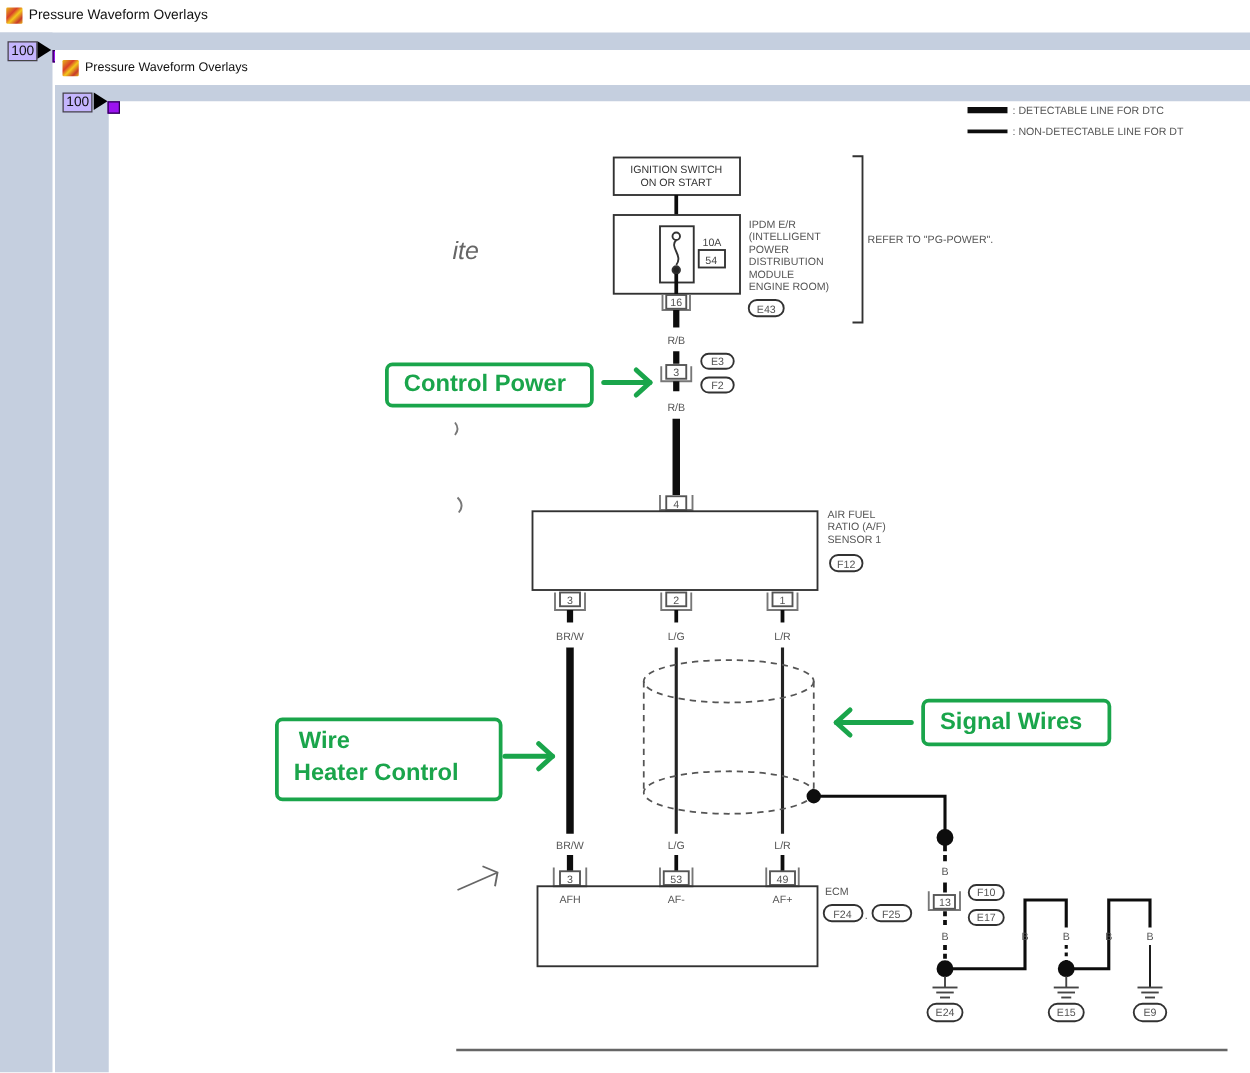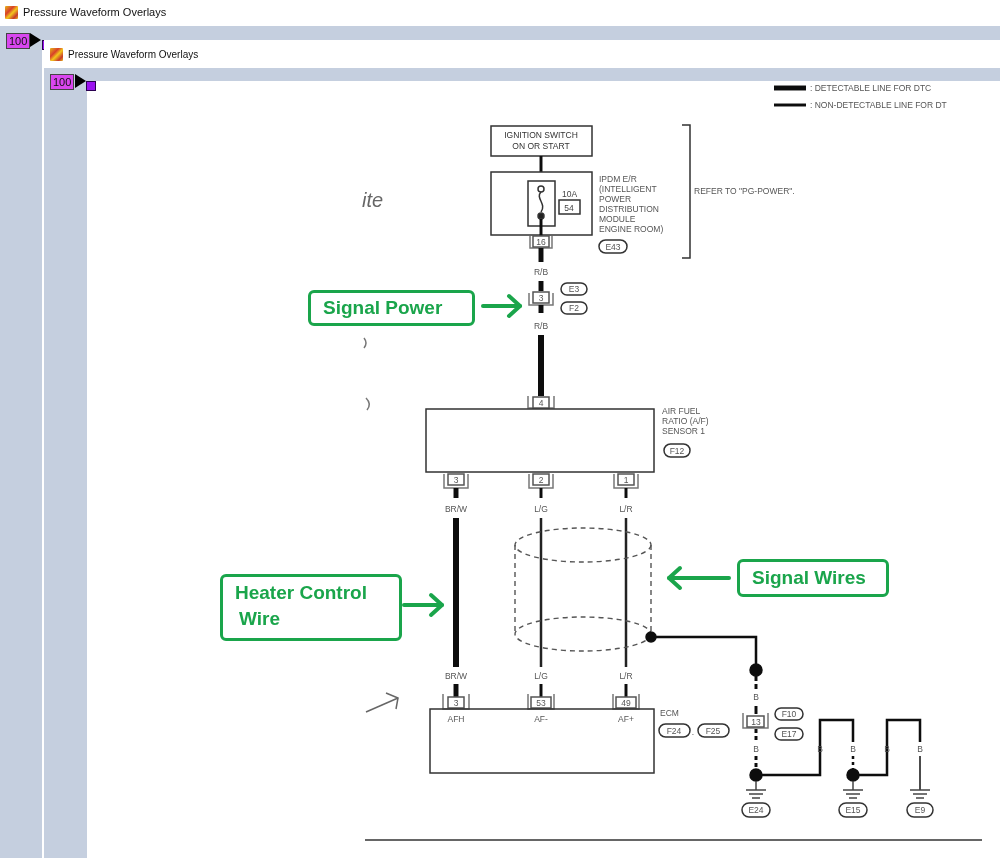--- a/index.html
+++ b/index.html
@@ -1,21 +1,21 @@
 <!DOCTYPE html>
 <html><head>
 <meta charset="utf-8">
 <style>
   html, body { margin:0; padding:0; }
   body { width:1000px; height:858px; position:relative; overflow:hidden; background:#ffffff; font-family:"Liberation Sans", sans-serif; }
   .titlebar { position:absolute; left:0; top:0; width:1000px; height:26px; background:#ffffff; }
   .app-icon { position:absolute; width:13px; height:13px; background:linear-gradient(135deg,#e8b71a 0%,#d8402a 35%,#f3c81b 55%,#c83a2a 80%,#e8b71a 100%); border-radius:1px; }
   .title-text { position:absolute; font-size:11px; color:#111; white-space:nowrap;text-align:right; }
   .band { position:absolute; background:#c5cfdf; }
-  .zoom-box { position:absolute; height:14px; padding:0 2px; background:#d946ef; border:1px solid #444; font-size:11px; line-height:14px; color:#111; }
+  .zoom-box { position:absolute; height:14px; padding:0 2px; background:#c4b5fd; border:1px solid #444; font-size:11px; line-height:14px; color:#111; }
   .zoom-arrow { position:absolute; width:0; height:0; border-top:7px solid transparent; border-bottom:7px solid transparent; border-left:11px solid #000; }
   .zoom-handle { position:absolute; width:8px; height:8px; background:#9b12f0; border:1px solid #2a0050; }
   .inner-panel { position:absolute; background:#fff; }
   svg text { font-family:"Liberation Sans", sans-serif; }
   .callout { position:absolute; border:3px solid #1aa54b; border-radius:6px; background:#fff; color:#1aa54b; font-weight:bold; font-size:19px; line-height:28px; box-sizing:border-box; padding:0 12px; }
 </style>
 </head>
 <body>
 
 <div class="titlebar">
@@ -248,21 +248,21 @@
       <polyline points="431,595 442,605 431,615"></polyline>
     </g>
     <g>
       <line x1="729" y1="578" x2="669" y2="578"></line>
       <polyline points="680,568 669,578 680,588"></polyline>
     </g>
   </g>
 </svg>
 
 <div class="callout" style="left:308px;top:290px;width:167px;height:36px;line-height:30px;">
-  <span>Signal Power</span>
+  <span>Control Power</span>
 </div>
 <div class="callout" style="left:220px;top:574px;width:182px;height:67px;padding-top:3px;line-height:26px;">
+  <div style="padding-left:4px;">Wire</div>
   <div>Heater Control</div>
-  <div style="padding-left:4px;">Wire</div>
 </div>
 <div class="callout" style="left:737px;top:559px;width:152px;height:38px;line-height:32px;">
   <span>Signal Wires</span>
 </div>
 
 </body></html>

